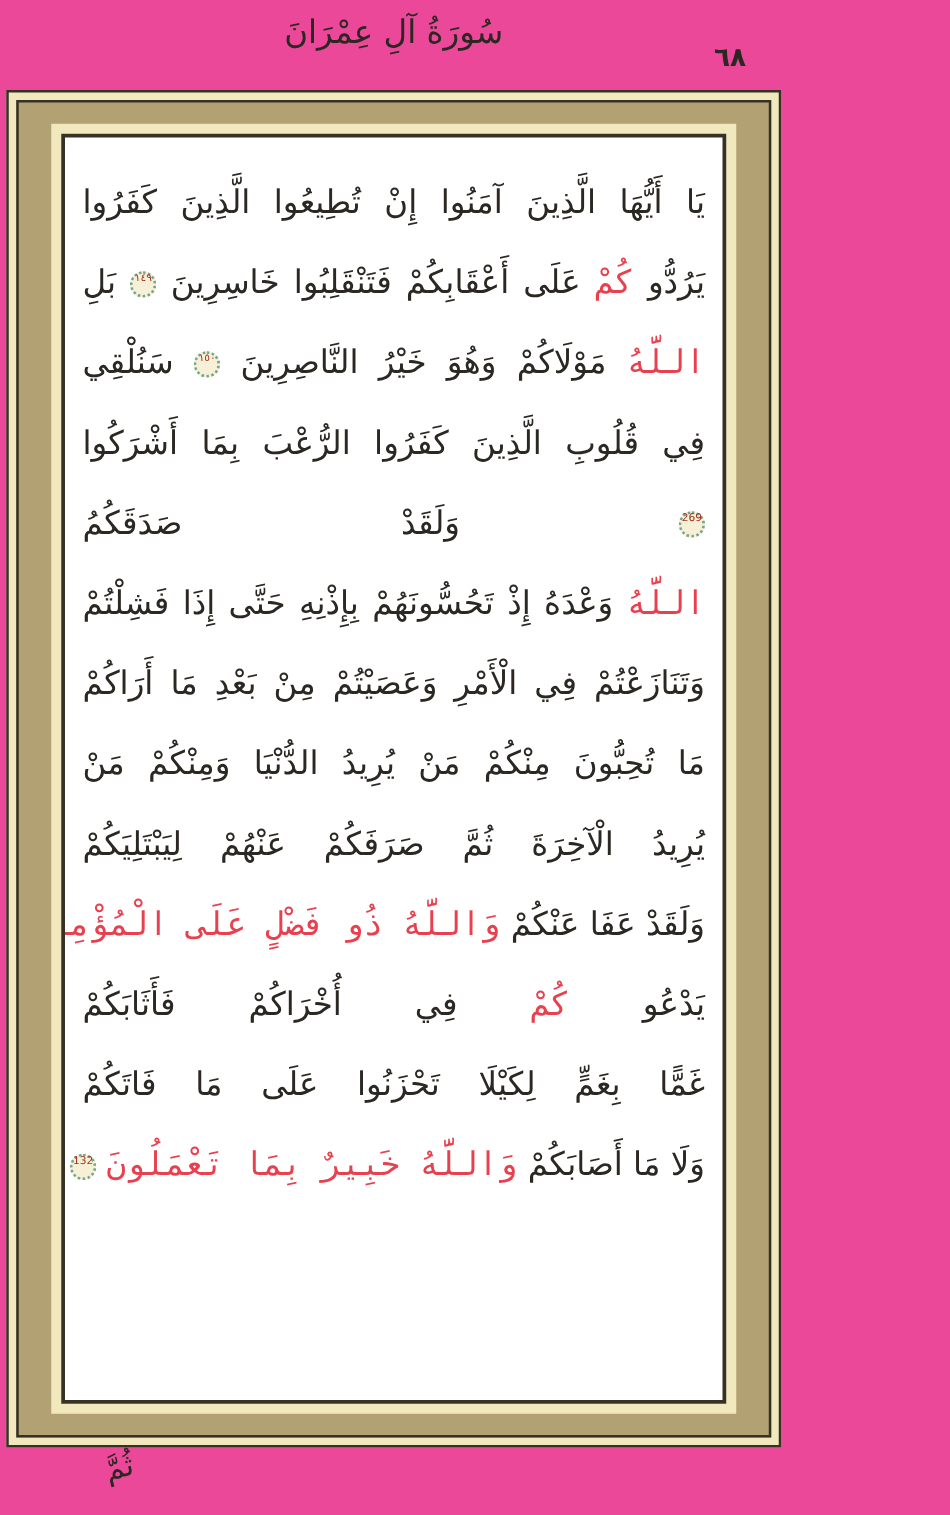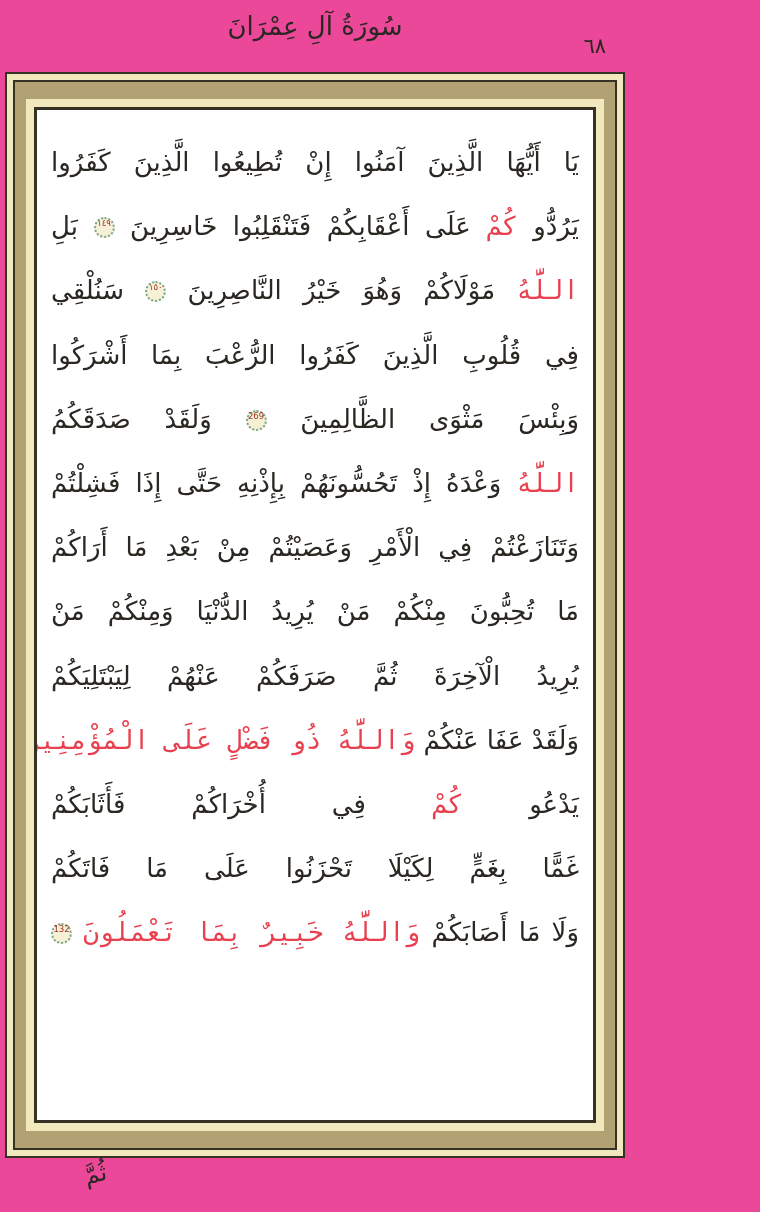--- a/index.html
+++ b/index.html
@@ -8,27 +8,27 @@
   }
   *{margin:0;padding:0;box-sizing:border-box;}
   body{background:#fff;font-family:"DejaVu Sans",sans-serif;}
   .page{position:relative;width:760px;height:1212px;background:#ec4899;overflow:hidden;}
 
   .surah-title{
     position:absolute;left:5px;top:6px;width:620px;text-align:center;
     font-size:26px;color:var(--text);direction:rtl;line-height:1.6;
   }
   .page-number{
-    position:absolute;left:562px;top:34px;width:44px;
-    font-size:21px;color:var(--text);direction:rtl;
+    position:absolute;left:562px;top:34px;width:44px;text-align:center;
+    font-size:21px;color:var(--text);direction:rtl;font-weight:bold;
   }
 
   .frame{position:absolute;left:5px;top:72px;width:620px;height:1086px;}
   .f1{width:100%;height:100%;border:2px solid var(--line);background:var(--cream);padding:6px;}
-  .f2{width:100%;height:100%;border:2px solid var(--line);background:var(--tan);padding:17px 11px;}
+  .f2{width:100%;height:100%;border:2px solid var(--line);background:var(--tan);padding:17px 26px;}
   .f3{width:100%;height:100%;background:var(--cream);padding:8px;}
   .f4{width:100%;height:100%;border:3px solid var(--line);background:#fff;padding:20px 14px 0;overflow:hidden;}
 
   .text-area{width:100%;direction:rtl;}
   .line{
     height:64.2px;line-height:64.2px;white-space:nowrap;
     text-align:justify;text-align-last:justify;
     font-size:26px;color:var(--text);
   }
   .seg{color:var(--text);}
@@ -63,21 +63,21 @@
           <div class="f4">
             <div class="text-area" id="quran-lines">
                 <div class="line"><span class="seg">يَا أَيُّهَا الَّذِينَ آمَنُوا إِنْ تُطِيعُوا الَّذِينَ كَفَرُوا</span></div>
                 <div class="line"><span class="seg">يَرُدُّو</span> <span class="seg red">كُمْ</span> <span class="seg">عَلَى أَعْقَابِكُمْ فَتَنْقَلِبُوا خَاسِرِينَ</span> <span class="rosette">
                     <span class="rosette-num">١٤٩</span>
                   </span> <span class="seg">بَلِ</span></div>
                 <div class="line"><span class="seg red">اللَّهُ</span> <span class="seg">مَوْلَاكُمْ وَهُوَ خَيْرُ النَّاصِرِينَ</span> <span class="rosette">
                     <span class="rosette-num">١٥٠</span>
                   </span> <span class="seg">سَنُلْقِي</span></div>
                 <div class="line"><span class="seg">فِي قُلُوبِ الَّذِينَ كَفَرُوا الرُّعْبَ بِمَا أَشْرَكُوا</span></div>
-                <div class="line"><span class="seg">وَبِئْسَ مَثْوَى الظَّالِمِينَ</span> <span class="rosette">
+                <div class="line"> <span class="rosette">
                     <span class="rosette-num">269</span>
                   </span> <span class="seg">وَلَقَدْ صَدَقَكُمُ</span></div>
                 <div class="line"><span class="seg red">اللَّهُ</span> <span class="seg">وَعْدَهُ إِذْ تَحُسُّونَهُمْ بِإِذْنِهِ حَتَّى إِذَا فَشِلْتُمْ</span></div>
                 <div class="line"><span class="seg">وَتَنَازَعْتُمْ فِي الْأَمْرِ وَعَصَيْتُمْ مِنْ بَعْدِ مَا أَرَاكُمْ</span></div>
                 <div class="line"><span class="seg">مَا تُحِبُّونَ مِنْكُمْ مَنْ يُرِيدُ الدُّنْيَا وَمِنْكُمْ مَنْ</span></div>
                 <div class="line"><span class="seg">يُرِيدُ الْآخِرَةَ ثُمَّ صَرَفَكُمْ عَنْهُمْ لِيَبْتَلِيَكُمْ</span></div>
                 <div class="line"><span class="seg">وَلَقَدْ عَفَا عَنْكُمْ</span> <span class="seg red">وَاللَّهُ ذُو فَضْلٍ عَلَى الْمُؤْمِنِينَ</span> <span class="rosette">
                     <span class="rosette-num">١٥٢</span>
                   </span></div>
                 <div class="line"><span class="seg">يَدْعُو</span> <span class="seg red">كُمْ</span> <span class="seg">فِي أُخْرَاكُمْ فَأَثَابَكُمْ</span></div>

